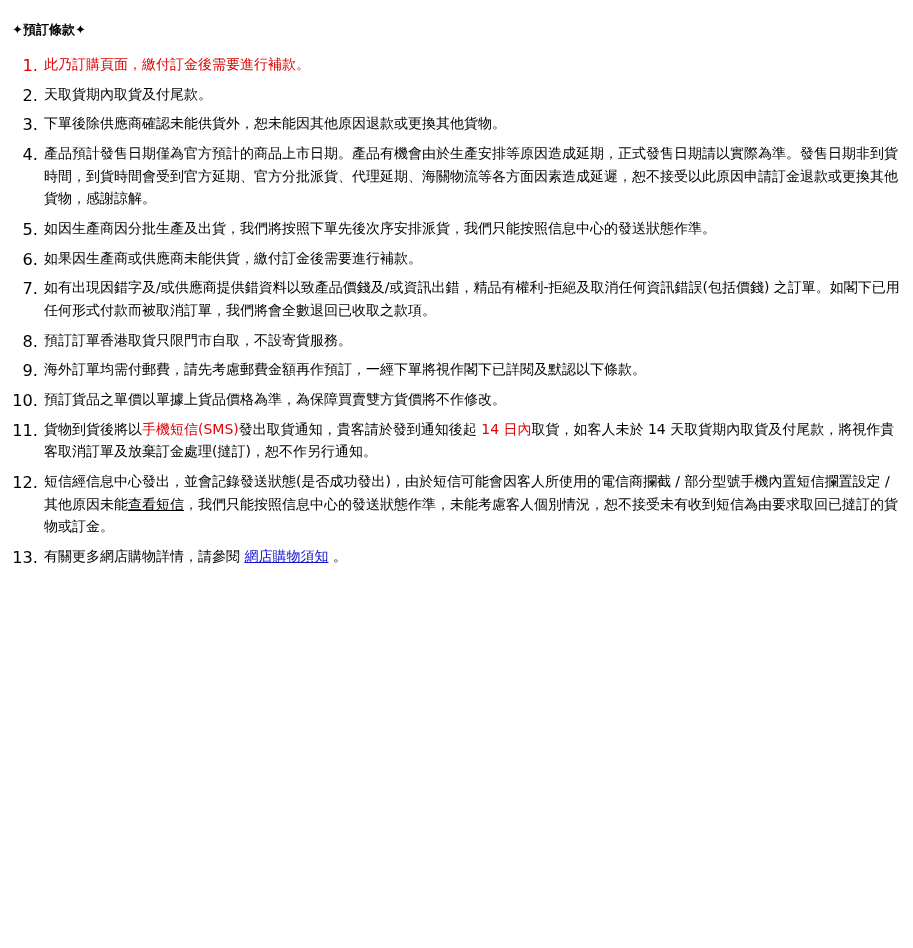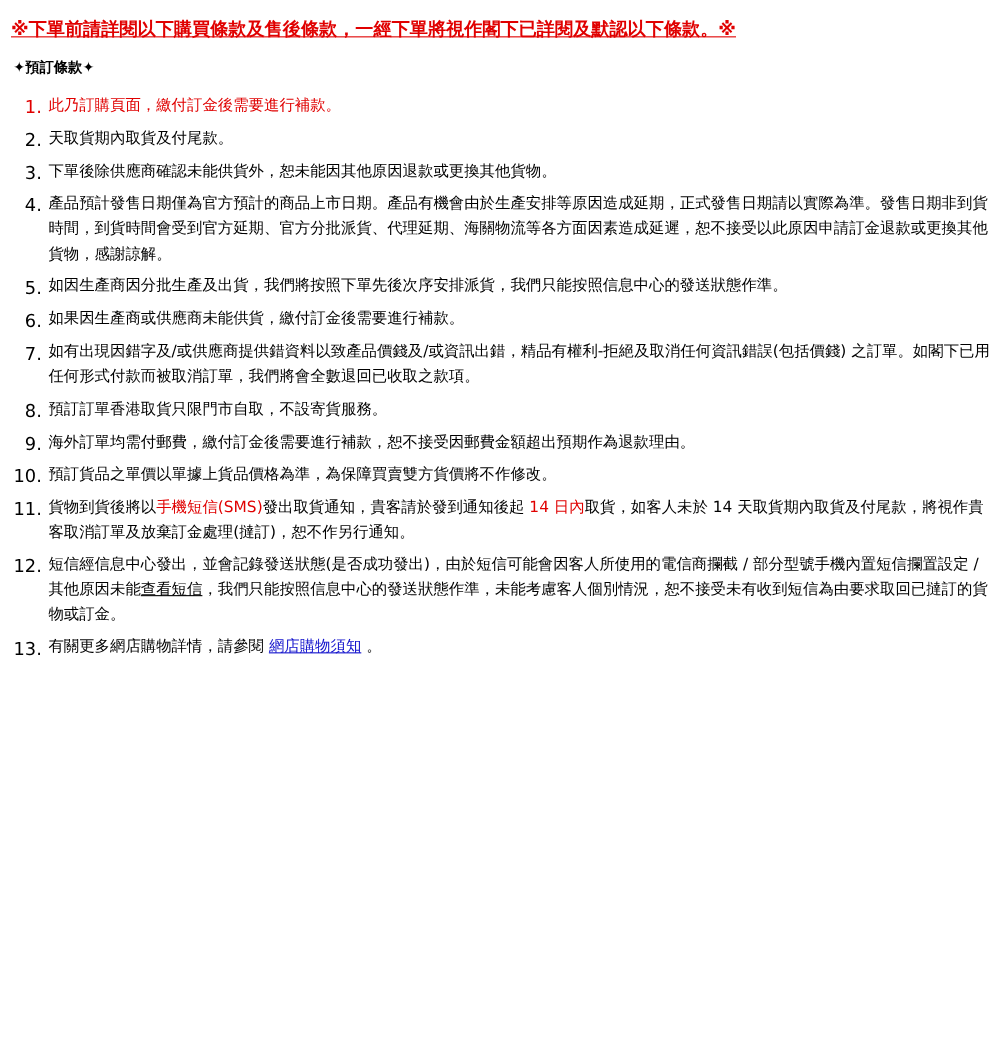--- a/index.html
+++ b/index.html
@@ -77,35 +77,32 @@
   }
   a.store-link {
     color: #1111cc;
   }
 </style>
 </head>
 <body>
 
 <div class="page">
 
-  <div class="banner">
-    <span class="u">※下單前請詳閱以下購買條款及售後條款，一經下單將視作閣下已詳閱及默認以下條款。※</span>
-  </div>
 
   <div class="section-title">✦預訂條款✦</div>
 
   <ol class="terms">
       <li class="red"><span>此乃訂購頁面，繳付訂金後需要進行補款。</span></li>
       <li><span>天取貨期內取貨及付尾款。</span></li>
       <li><span>下單後除供應商確認未能供貨外，恕未能因其他原因退款或更換其他貨物。</span></li>
       <li><span>產品預計發售日期僅為官方預計的商品上市日期。產品有機會由於生產安排等原因造成延期，正式發售日期請以實際為準。發售日期非到貨時間，到貨時間會受到官方延期、官方分批派貨、代理延期、海關物流等各方面因素造成延遲，恕不接受以此原因申請訂金退款或更換其他貨物，感謝諒解。</span></li>
       <li><span>如因生產商因分批生產及出貨，我們將按照下單先後次序安排派貨，我們只能按照信息中心的發送狀態作準。</span></li>
       <li><span>如果因生產商或供應商未能供貨，繳付訂金後需要進行補款。</span></li>
       <li><span>如有出現因錯字及/或供應商提供錯資料以致產品價錢及/或資訊出錯，精品有權利-拒絕及取消任何資訊錯誤(包括價錢) 之訂單。如閣下已用任何形式付款而被取消訂單，我們將會全數退回已收取之款項。</span></li>
       <li><span>預訂訂單香港取貨只限門市自取，不設寄貨服務。</span></li>
-      <li><span>海外訂單均需付郵費，繳付訂金後需要進行補款，恕不接受因郵費金額超出預期作為退款理由。</span></li>
+      <li><span>海外訂單均需付郵費，請先考慮郵費金額再作預訂，一經下單將視作閣下已詳閱及默認以下條款。</span></li>
       <li class="wide"><span>預訂貨品之單價以單據上貨品價格為準，為保障買賣雙方貨價將不作修改。</span></li>
       <li class="wide"><span>貨物到貨後將以</span><span class="u-red">手機短信(SMS)</span><span>發出取貨通知，貴客請於發到通知後起 </span><span class="u-red">14 日內</span><span>取貨，如客人未於 14 天取貨期內取貨及付尾款，將視作貴客取消訂單及放棄訂金處理(撻訂)，恕不作另行通知。</span></li>
       <li class="wide"><span>短信經信息中心發出，並會記錄發送狀態(是否成功發出)，由於短信可能會因客人所使用的電信商攔截 / 部分型號手機內置短信攔置設定 / 其他原因未能</span><span class="u-black">查看短信</span><span>，我們只能按照信息中心的發送狀態作準，未能考慮客人個別情況，恕不接受未有收到短信為由要求取回已撻訂的貨物或訂金。</span></li>
       <li class="wide"><span>有關更多網店購物詳情，請參閱 </span><a class="store-link" href="#">網店購物須知</a><span> 。</span></li>
     </ol>
 
 </div>
 
 </body></html>

